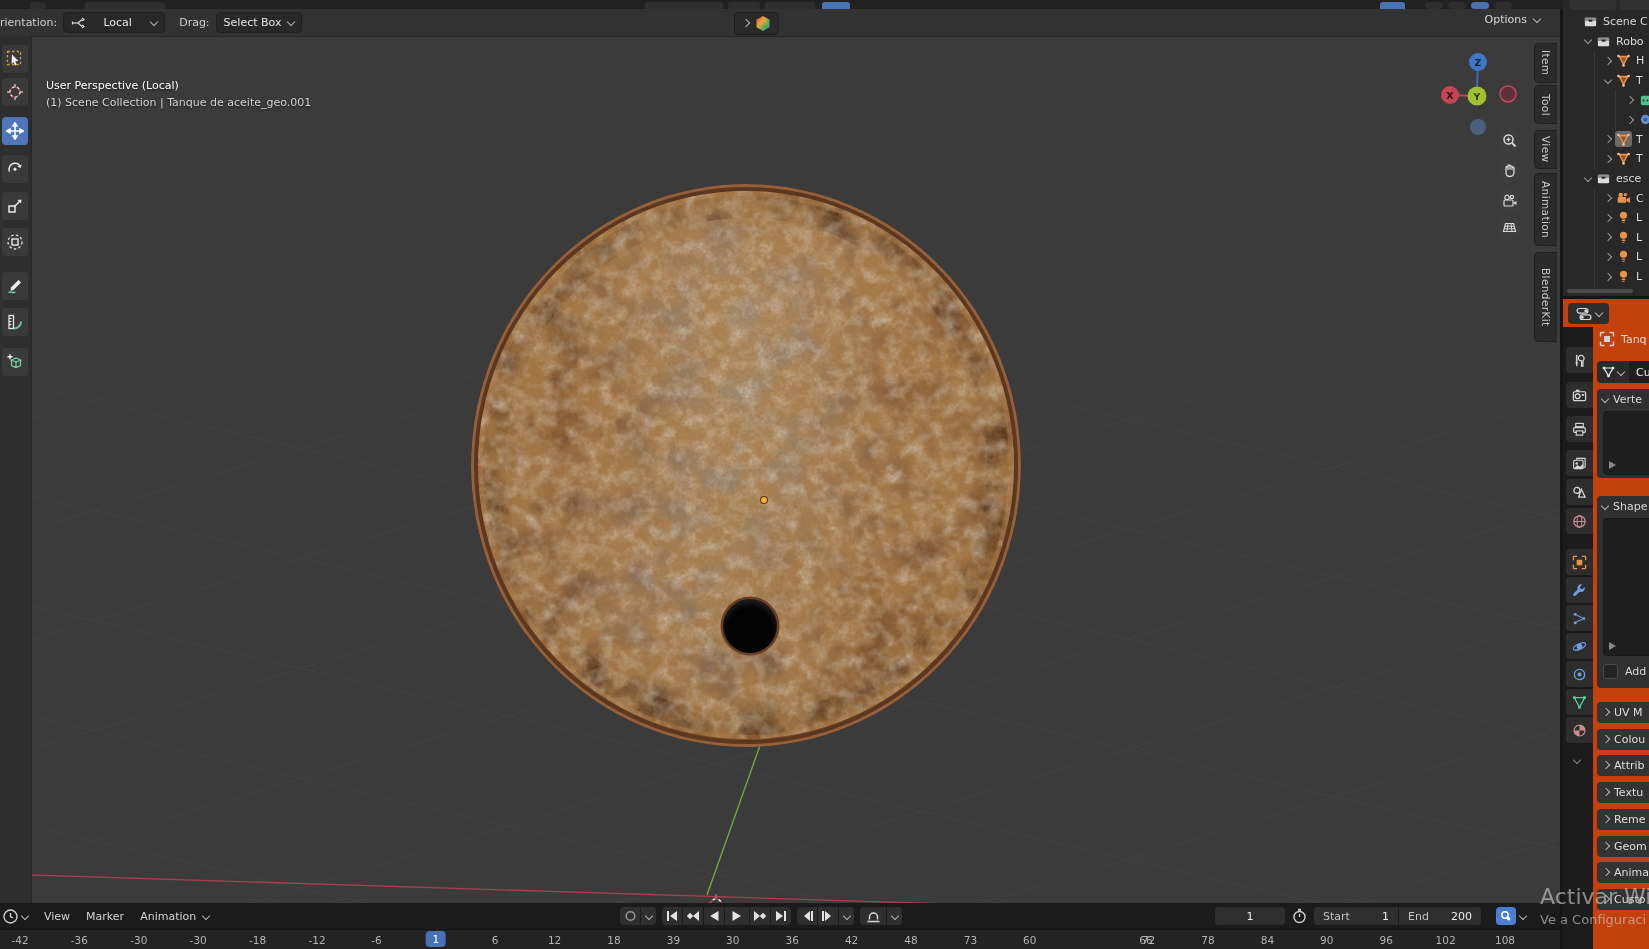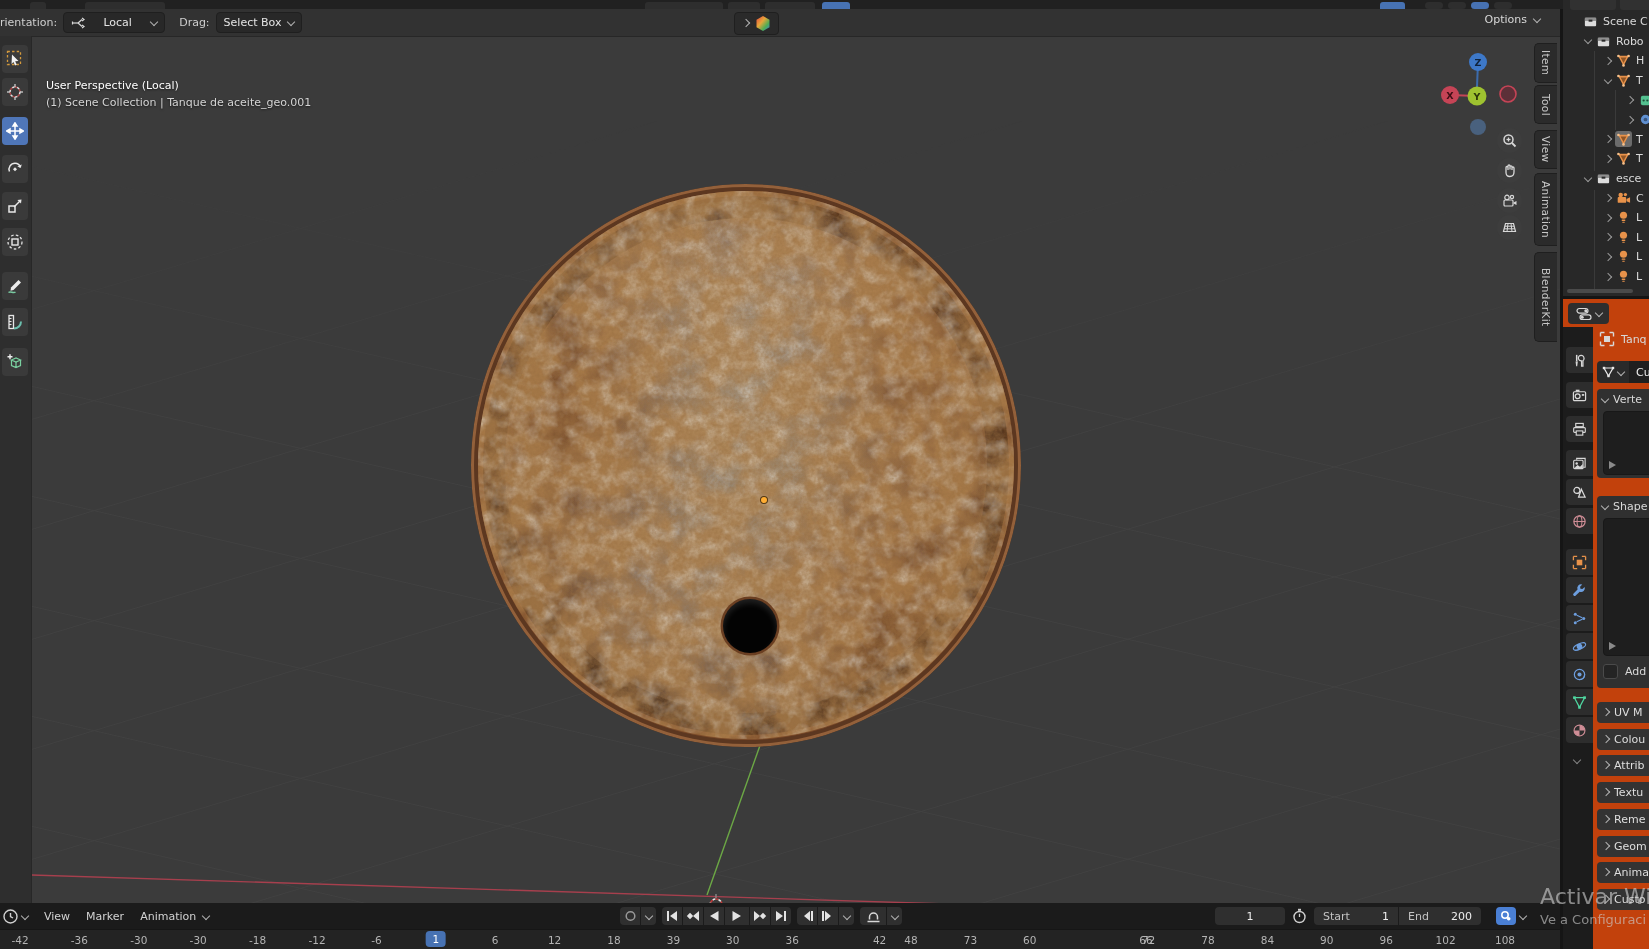--- a/index.html
+++ b/index.html
@@ -492,21 +492,21 @@
       <span class="rlab" style="left: 257.6px;">-18</span>
       <span class="rlab" style="left: 317px;">-12</span>
       <span class="rlab" style="left: 376.4px;">-6</span>
       <span class="rlab cur" style="left: 435.8px;">1</span>
       <span class="rlab" style="left: 495.2px;">6</span>
       <span class="rlab" style="left: 554.6px;">12</span>
       <span class="rlab" style="left: 614px;">18</span>
       <span class="rlab" style="left: 673.4px;">39</span>
       <span class="rlab" style="left: 732.8px;">30</span>
       <span class="rlab" style="left: 792.2px;">36</span>
-      <span class="rlab" style="left: 851.6px; margin-left: 28px;">42</span>
+      <span class="rlab" style="left: 851.6px;">42</span>
       <span class="rlab" style="left: 911px;">48</span>
       <span class="rlab" style="left: 970.4px;">73</span>
       <span class="rlab" style="left: 1029.8px;">60</span>
       <span class="rlab" style="left: 1146px;">66</span>
       <span class="rlab" style="left: 1148.6px;">72</span>
       <span class="rlab" style="left: 1208px;">78</span>
       <span class="rlab" style="left: 1267.4px;">84</span>
       <span class="rlab" style="left: 1326.8px;">90</span>
       <span class="rlab" style="left: 1386.2px;">96</span>
       <span class="rlab" style="left: 1445.6px;">102</span>

